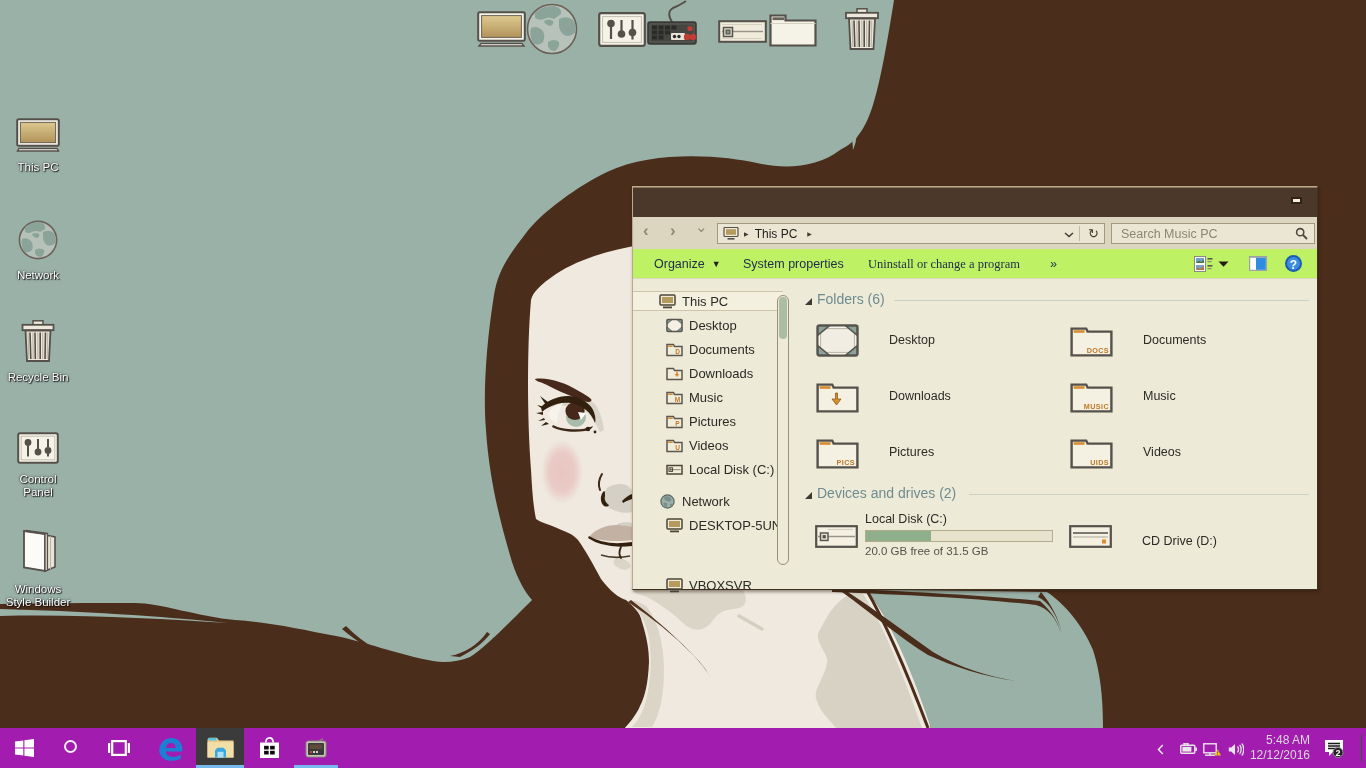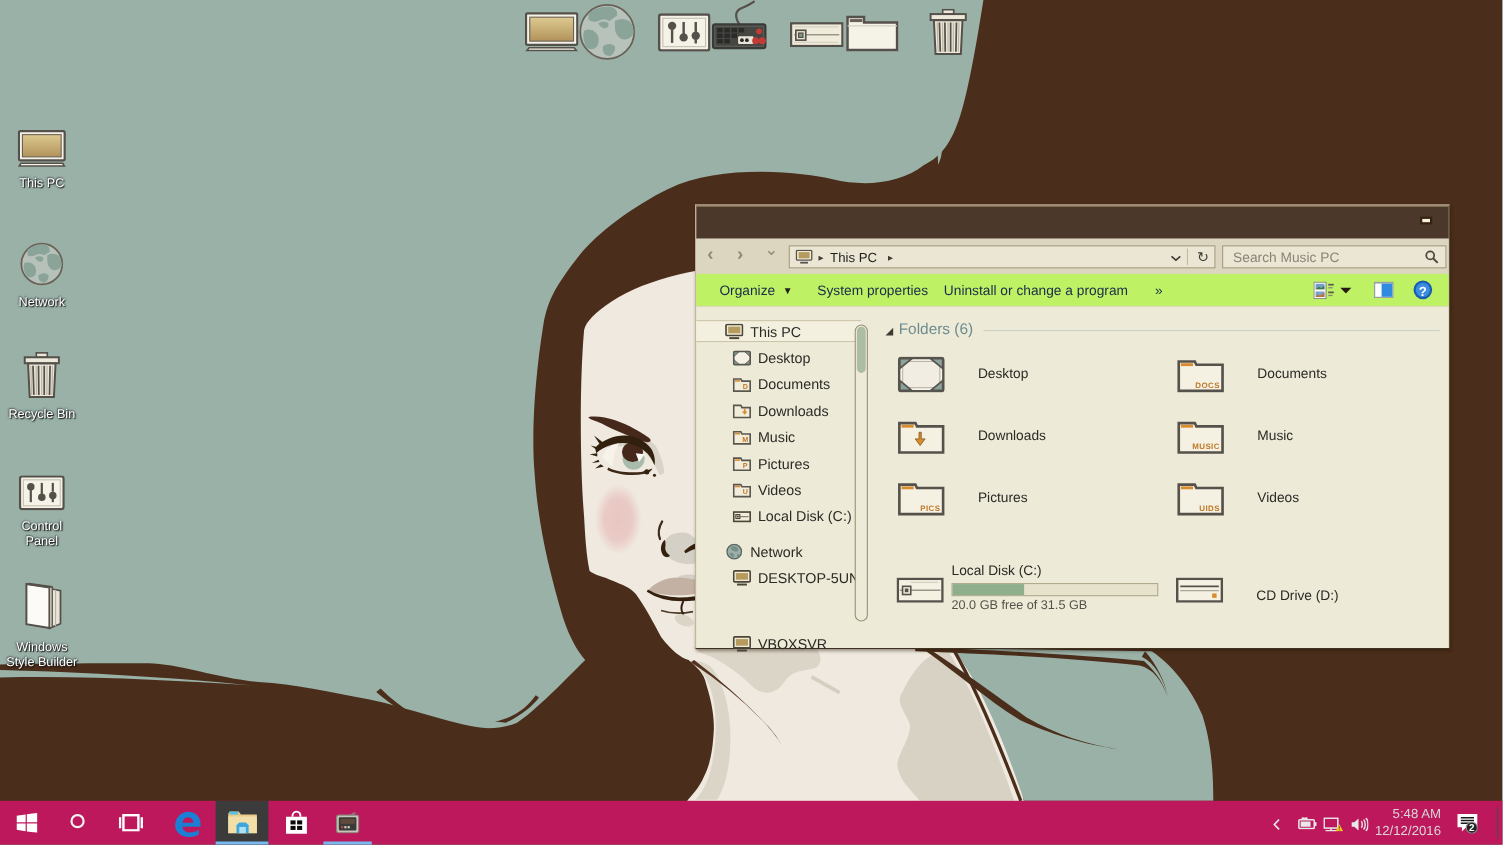--- a/index.html
+++ b/index.html
@@ -60,21 +60,21 @@
   .fico { display:inline-block; width:65px; height:33px; flex:none; }
   .ftx { margin-left:8px; font-size:12.5px; color:#2b2b26; white-space:nowrap; }
   #diskitem { position:absolute; left:0; top:0; }
   #ic-disk { position:absolute; left:24px; top:246px; width:43px; height:23px; }
   #disklab { position:absolute; left:74px; top:233px; font-size:12.5px; color:#2b2b26; white-space:nowrap; }
   #diskbar { position:absolute; left:74px; top:251px; width:188px; height:12px; background:#e6e2cc;
              border:1px solid #b3ab90; }
   #diskfill { width:35%; height:100%; background:#8fae8c; }
   #diskcap { position:absolute; left:74px; top:266px; font-size:11.5px; color:#54534a; white-space:nowrap; }
   
-  #taskbar { position:absolute; left:0; top:728px; width:1366px; height:40px; background:#be185d; }
+  #taskbar { position:absolute; left:0; top:728px; width:1366px; height:40px; background:#a21caf; }
   #tb-win { position:absolute; left:15px; top:11px; }
   #tb-cort { position:absolute; left:64px; top:12px; width:13px; height:13px; border-radius:50%;
              border:2.4px solid #f2f2f2; }
   #tb-task { position:absolute; left:108px; top:12px; }
   #tb-edge { position:absolute; left:158px; top:9px; }
   #tb-expl-bg { position:absolute; left:196px; top:0; width:48px; height:40px; background:#3b3b3b;
                 border-bottom:3px solid #76b9ed; }
   #tb-expl { position:absolute; left:207px; top:9px; }
   #tb-store { position:absolute; left:258px; top:8px; }
   #tb-wsb-bg { position:absolute; left:294px; top:37px; width:44px; height:3px; background:#76b9ed; }
@@ -360,21 +360,21 @@
       <span id="searchtext">Search Music PC</span>
       <svg id="mag" width="13" height="13" viewBox="0 0 13 13">
         <circle cx="5.2" cy="5.2" r="3.6" fill="none" stroke="#4c4940" stroke-width="1.6"></circle>
         <line x1="8" y1="8" x2="12" y2="12" stroke="#4c4940" stroke-width="1.8"></line>
       </svg>
     </div>
   </div>
   <div id="toolbar">
     <span class="tbtxt" style="left:21px;">Organize&nbsp;&nbsp;<span class="tbdrop">▼</span></span>
     <span class="tbtxt" style="left:110px;">System properties</span>
-    <span class="tbtxt" style="left:225px;">Uninstall or change a program</span>
+    <span class="tbtxt" style="left:235px;font-family:Liberation Serif, serif;">Uninstall or change a program</span>
     <span class="tbtxt" style="left:417px;">»</span>
     <svg style="position:absolute;left:561px;top:7px;" width="19" height="16" viewBox="0 0 19 16">
       <rect x="0.5" y="0.5" width="11" height="15" fill="#fbfaf4" stroke="#8a8a80"></rect>
       <rect x="2" y="2" width="8" height="5" fill="#6f9fca"></rect>
       <path d="M2,7 L5,4.5 L7,6 L10,3.5 L10,7 Z" fill="#4a7a40"></path>
       <rect x="2" y="9" width="8" height="5" fill="#7aa0c8"></rect>
       <path d="M2,14 L4,11.5 L6,13 L10,10 L10,14 Z" fill="#b8743a"></path>
       <rect x="13.5" y="2" width="5" height="1.6" fill="#5a5a55"></rect>
       <rect x="13.5" y="5" width="4" height="1.2" fill="#8a8a82"></rect>
       <rect x="13.5" y="9" width="5" height="1.6" fill="#5a5a55"></rect>
@@ -486,20 +486,25 @@
       <div id="sbar">
             <div id="sthumb"></div>
           </div>
     </div>
     <div id="main">
       <div class="ghead" style="top:13px;">
             <span class="gtri"></span>
             <span class="gtxt">Folders (6)</span>
             <span class="gline" style="left:103px;right:8px;"></span>
           </div>
+      <div class="ghead" style="top:207px;">
+            <span class="gtri"></span>
+            <span class="gtxt">Devices and drives (2)</span>
+            <span class="gline" style="left:178px;right:8px;"></span>
+          </div>
       <div class="fitem" style="left:25px;top:45px;">
             <span class="fico" id="ic-desktop"><svg width="43" height="33" viewBox="0 0 43 33">
 <rect x="1.4" y="1.4" width="40.2" height="30.2" rx="2" fill="#f6f3e9" stroke="#57544e" stroke-width="2.2"></rect>
 <rect x="4.6" y="4.6" width="33.8" height="23.8" fill="#f1ede2" stroke="#b9b4a6" stroke-width="1"></rect>
 <path d="M2,2 L13,2 L2,11 Z" fill="#8ba39b" stroke="#57544e" stroke-width="1.6"></path>
 <path d="M41,2 L30,2 L41,11 Z" fill="#8ba39b" stroke="#57544e" stroke-width="1.6"></path>
 <path d="M2,31 L13,31 L2,22 Z" fill="#8ba39b" stroke="#57544e" stroke-width="1.6"></path>
 <path d="M41,31 L30,31 L41,22 Z" fill="#8ba39b" stroke="#57544e" stroke-width="1.6"></path>
 </svg></span>
             <span class="ftx">Desktop</span>

